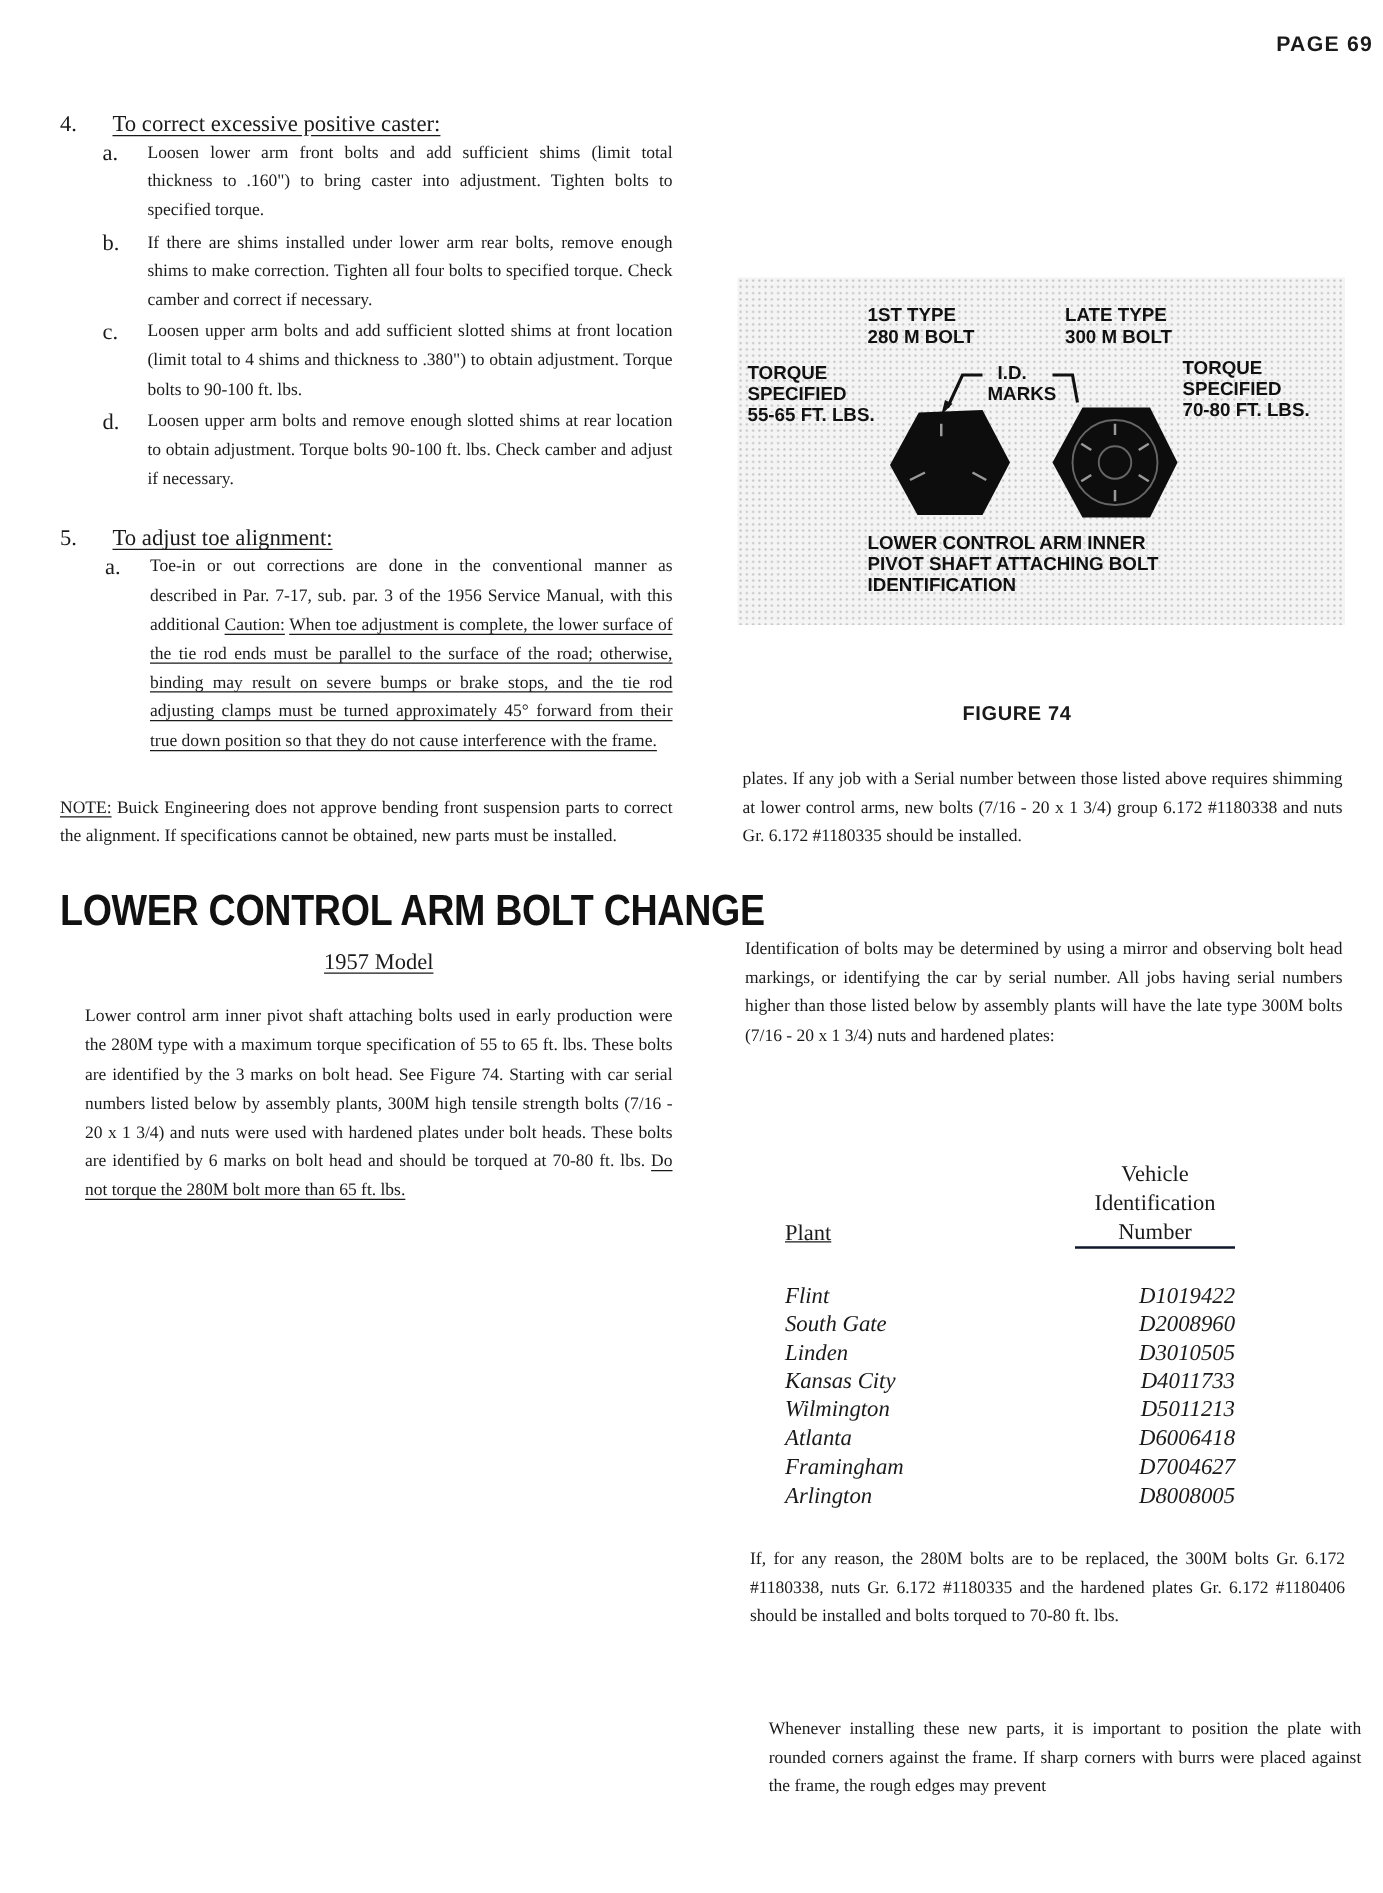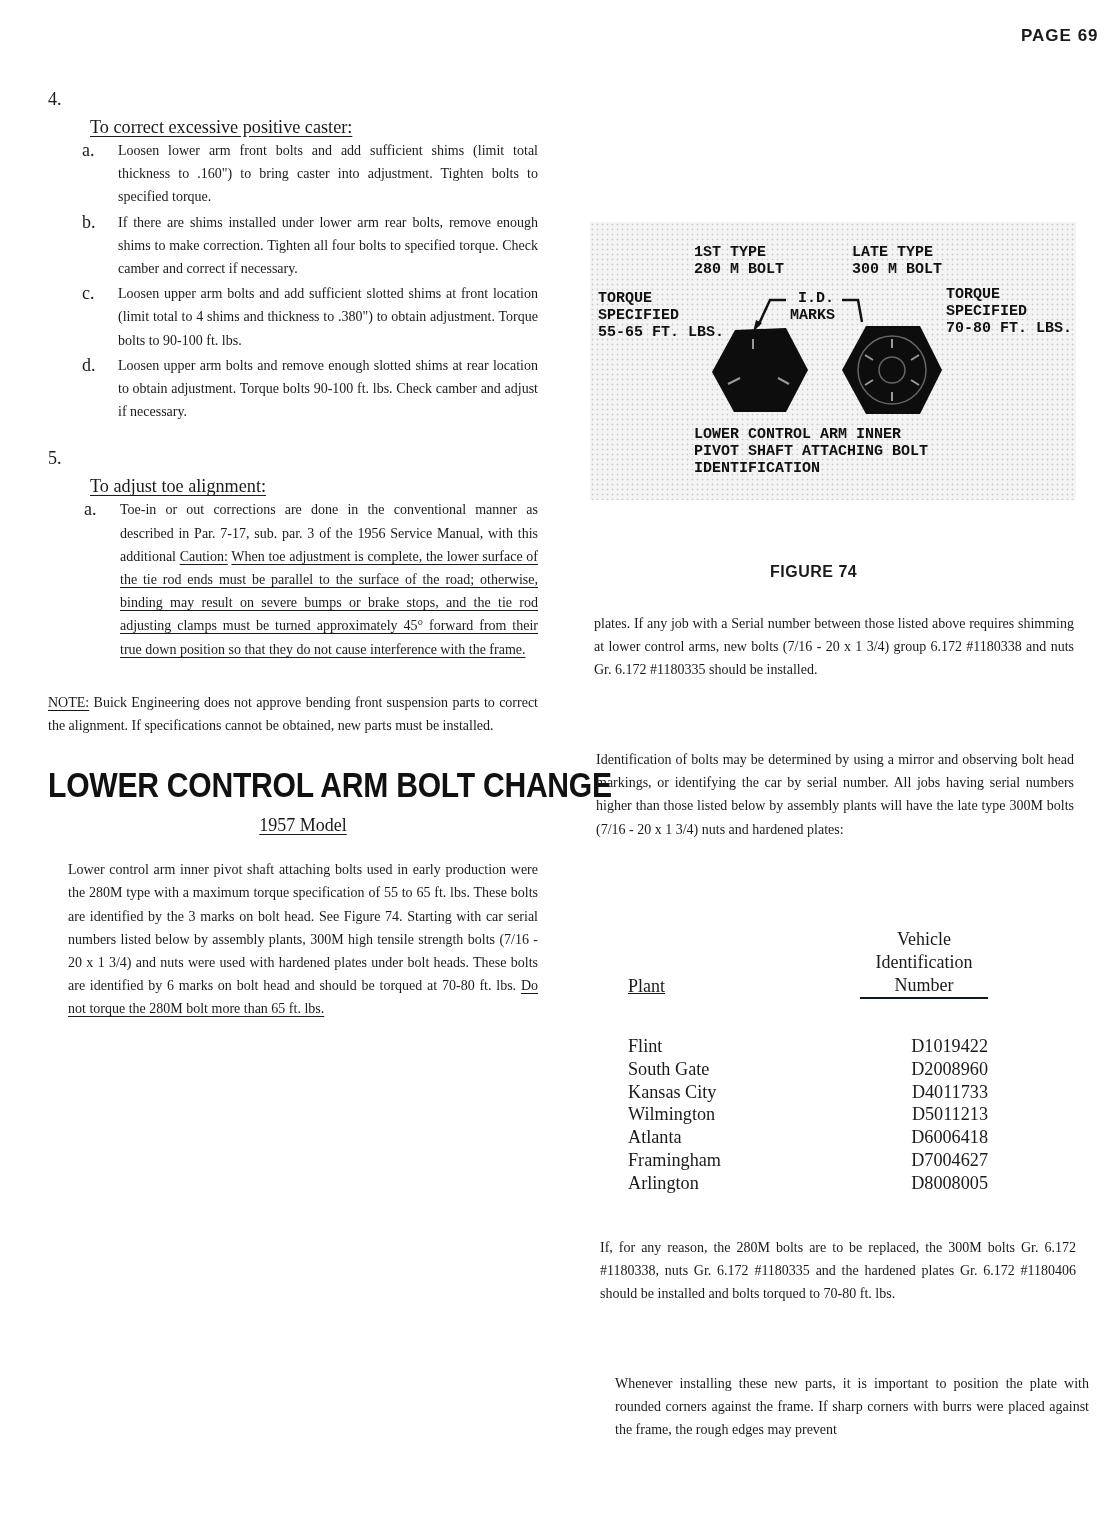--- a/index.html
+++ b/index.html
@@ -5,21 +5,21 @@
   * { box-sizing: border-box; margin: 0; padding: 0; }
   html, body { width: 1106px; height: 1514px; background: #ffffff; overflow: hidden; }
   body { position: relative; font-family: "Liberation Serif", "DejaVu Serif", serif; color: #1a1a1a; }
 
   .page-num { position: absolute; left: 1021px; top: 26px; font-family: "Liberation Sans", "DejaVu Sans", sans-serif; font-weight: bold; font-size: 17px; letter-spacing: 1px; }
 
   .col { position: absolute; }
   .col-left { left: 48px; top: 88px; width: 490px; }
 
   .txt { font-size: 14px; line-height: 23.2px; text-align: justify; }
-  .u { text-decoration: underline; text-underline-offset: 3px; margin-top: 28px; }
+  .u { text-decoration: underline; text-underline-offset: 3px; }
 
   .step { display: flex; margin-bottom: 0; }
   .step-num { width: 42px; flex: none; font-size: 18px; line-height: 23px; }
   .step-head { font-size: 18.2px; line-height: 23px; }
   .sub { display: flex; }
   .sub-letter { width: 38px; flex: none; font-size: 18px; line-height: 23.2px; padding-left: 2px; }
   .sub-body { flex: 1; }
 
   .gap-step { height: 24px; }
 
@@ -28,28 +28,28 @@
   .headline { margin-top: 28px; font-family: "Liberation Sans", "DejaVu Sans", sans-serif; font-weight: bold; font-size: 35px; letter-spacing: -0.3px; transform: scaleX(0.86); transform-origin: left; white-space: nowrap; color: #111; }
   .model { text-align: center; font-size: 18px; margin-top: 10px; margin-left: 20px; }
 
   .para-left { margin-top: 22px; padding-left: 20px; }
 
   
   .figure { position: absolute; left: 590px; top: 222px; width: 486px; height: 278px;
     background-color: #f4f4f4;
     background-image: radial-gradient(#c9c9c9 0.8px, transparent 1.1px);
     background-size: 5px 5px; }
-  .fig-label { position: absolute; font-family: Liberation Mono, monospace; font-weight: bold; font-size: 15px; line-height: 17px; color: #111; text-transform: uppercase; }
+  .fig-label { position: absolute; font-family: Liberation Sans, sans-serif; font-weight: bold; font-size: 15px; line-height: 17px; color: #111; text-transform: uppercase; }
   .fig-caption-title { position: absolute; left: 770px; top: 563px; font-family: "Liberation Sans", "DejaVu Sans", sans-serif; font-weight: bold; font-size: 16px; letter-spacing: 0.5px; }
 
   .table { position: absolute; left: 628px; top: 928px; width: 360px; }
   .th-wrap { display: flex; justify-content: space-between; align-items: flex-end; }
   .th-plant { font-size: 18px; text-decoration: underline; padding-bottom: 2px; }
   .th-vin { text-align: center; font-size: 18px; line-height: 23px; width: 128px; border-bottom: 2px solid #0f172a; }
-  .rows { margin-top: 36px; }
+  .rows { margin-top: 26px; font-style: italic; }
   .row { display: flex; justify-content: space-between; font-size: 18.2px; line-height: 22.8px; }
   .row .vin { width: 118px; text-align: right; }
 </style>
 </head>
 <body>
 
 <div class="page-num">PAGE 69</div>
 
 <div class="col col-left">
 
@@ -175,20 +175,24 @@
   <div class="rows">
     <div class="row">
         <span>Flint</span>
         <span class="vin">D1019422</span>
       </div>
     <div class="row">
         <span>South Gate</span>
         <span class="vin">D2008960</span>
       </div>
     <div class="row">
+        <span>Linden</span>
+        <span class="vin">D3010505</span>
+      </div>
+    <div class="row">
         <span>Kansas City</span>
         <span class="vin">D4011733</span>
       </div>
     <div class="row">
         <span>Wilmington</span>
         <span class="vin">D5011213</span>
       </div>
     <div class="row">
         <span>Atlanta</span>
         <span class="vin">D6006418</span>

